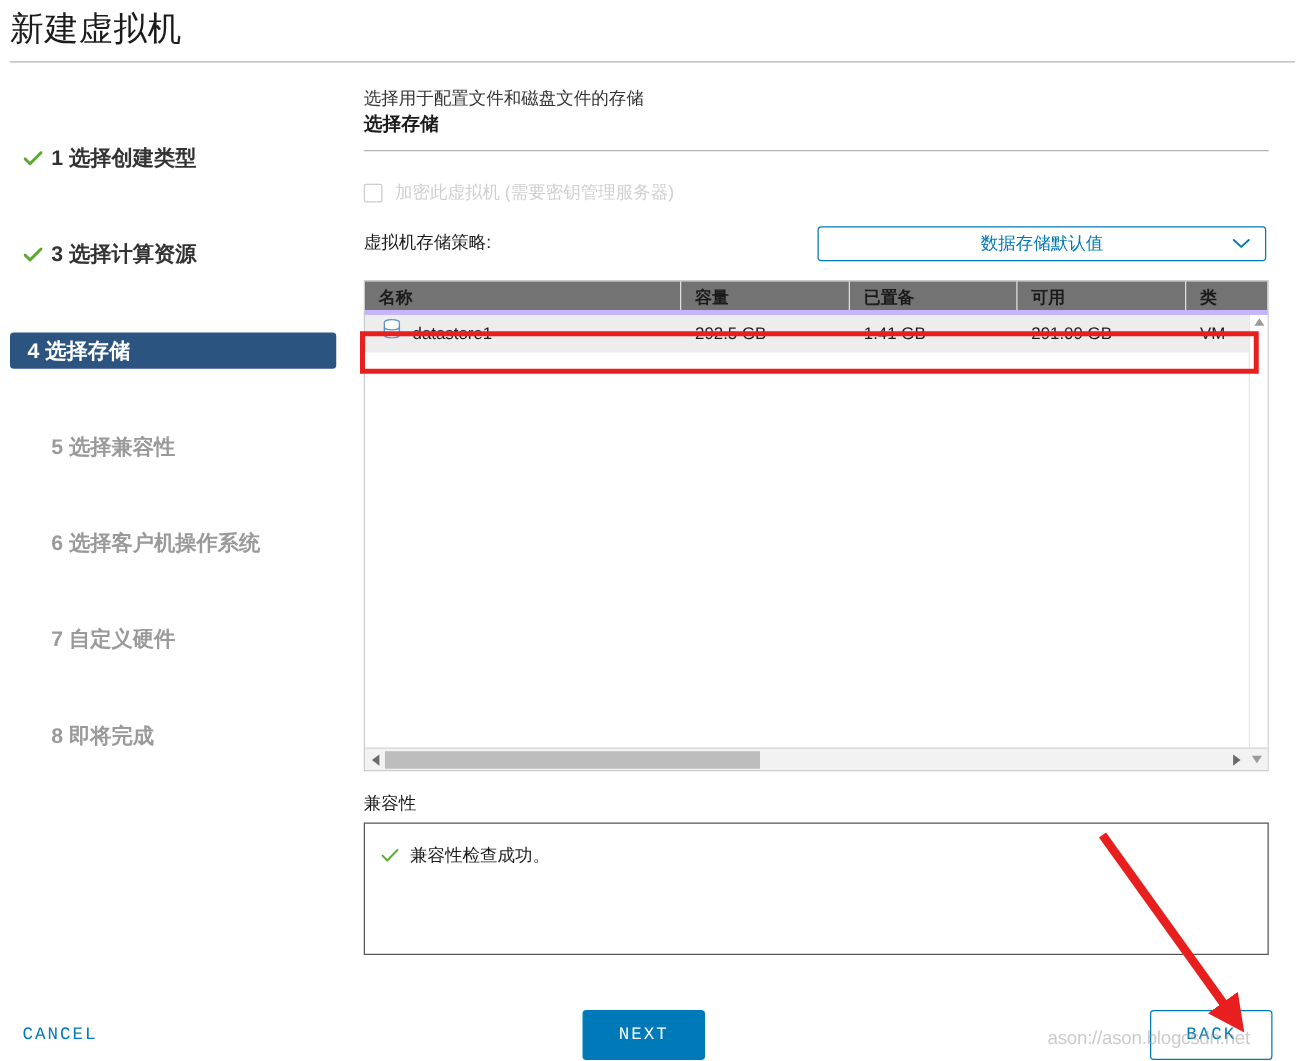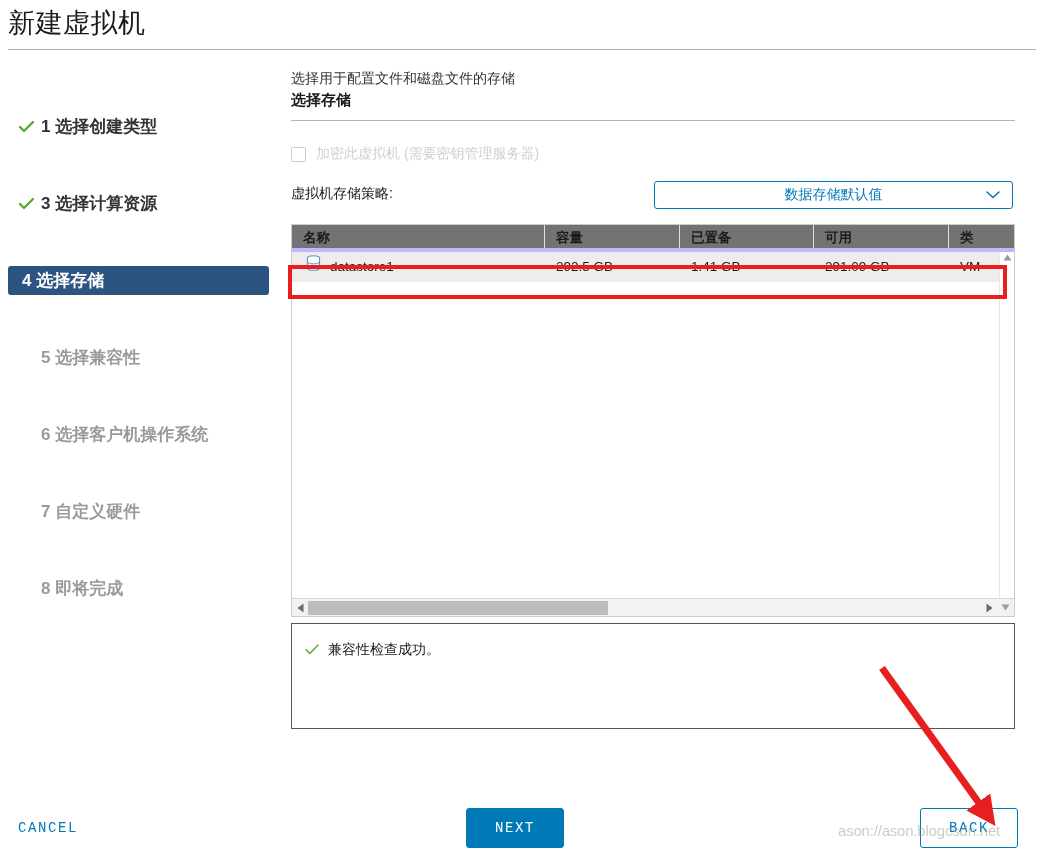--- a/index.html
+++ b/index.html
@@ -518,20 +518,21 @@
       </div>
       <div id="hs-corner">
         <svg width="9" height="7" viewBox="0 0 9 7">
             <path d="M0.5 0.5 L8.5 0.5 L4.5 6.5 Z" fill="#9a9a9a"></path>
           </svg>
       </div>
     </div>
 
   </div>
 
+  <div id="compat-label">兼容性</div>
   <div id="compat-box">
     <div id="compat-msg">
       <span>
         <svg width="14" height="11" viewBox="0 0 14 11">
             <path d="M1 5.5 L4.8 9.4 L13 1" stroke="#5aaa32" stroke-width="1.5" fill="none" stroke-linecap="round" stroke-linejoin="round"></path>
           </svg>
       </span>
       <span id="compat-msg-text">兼容性检查成功。</span>
     </div>
   </div>

